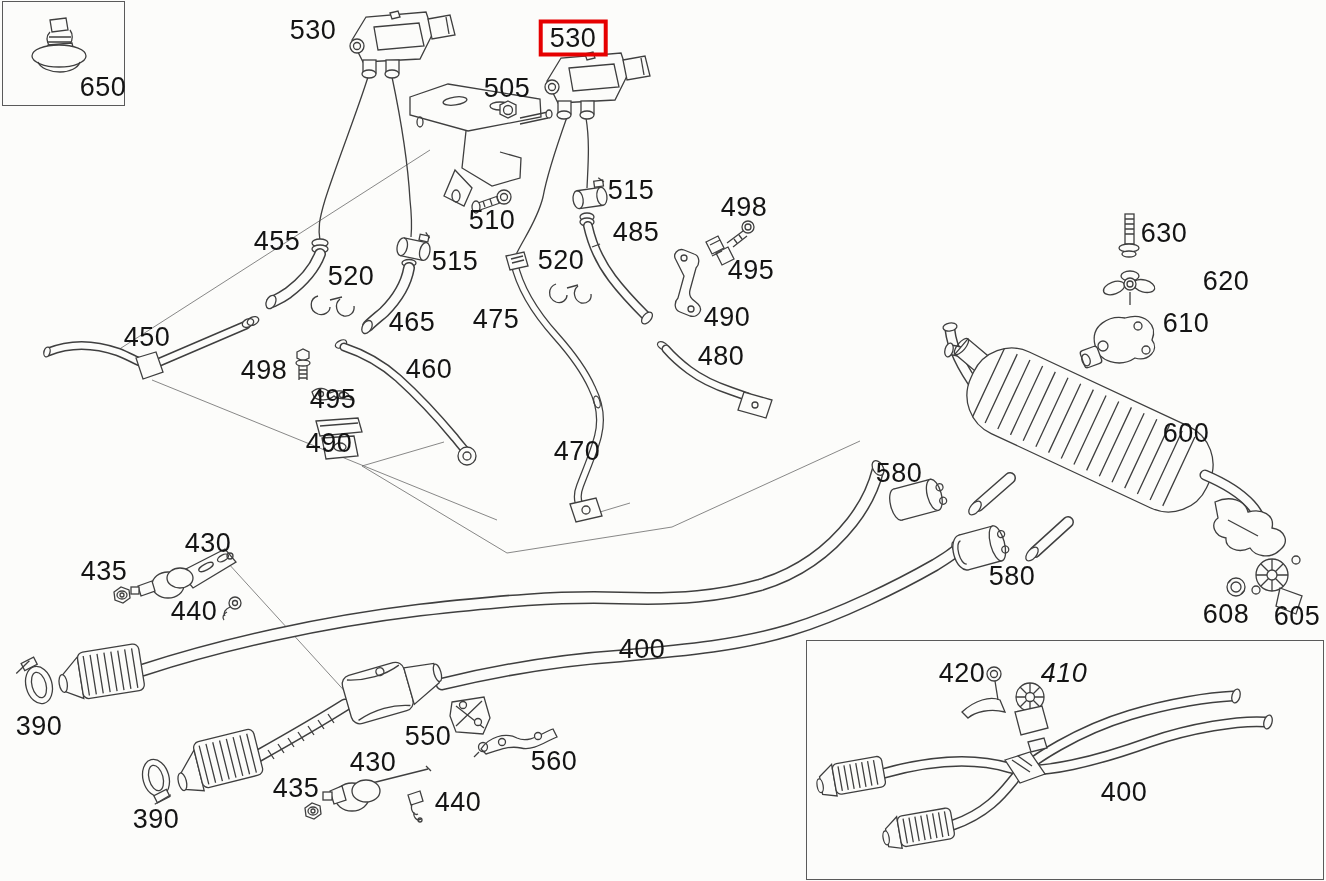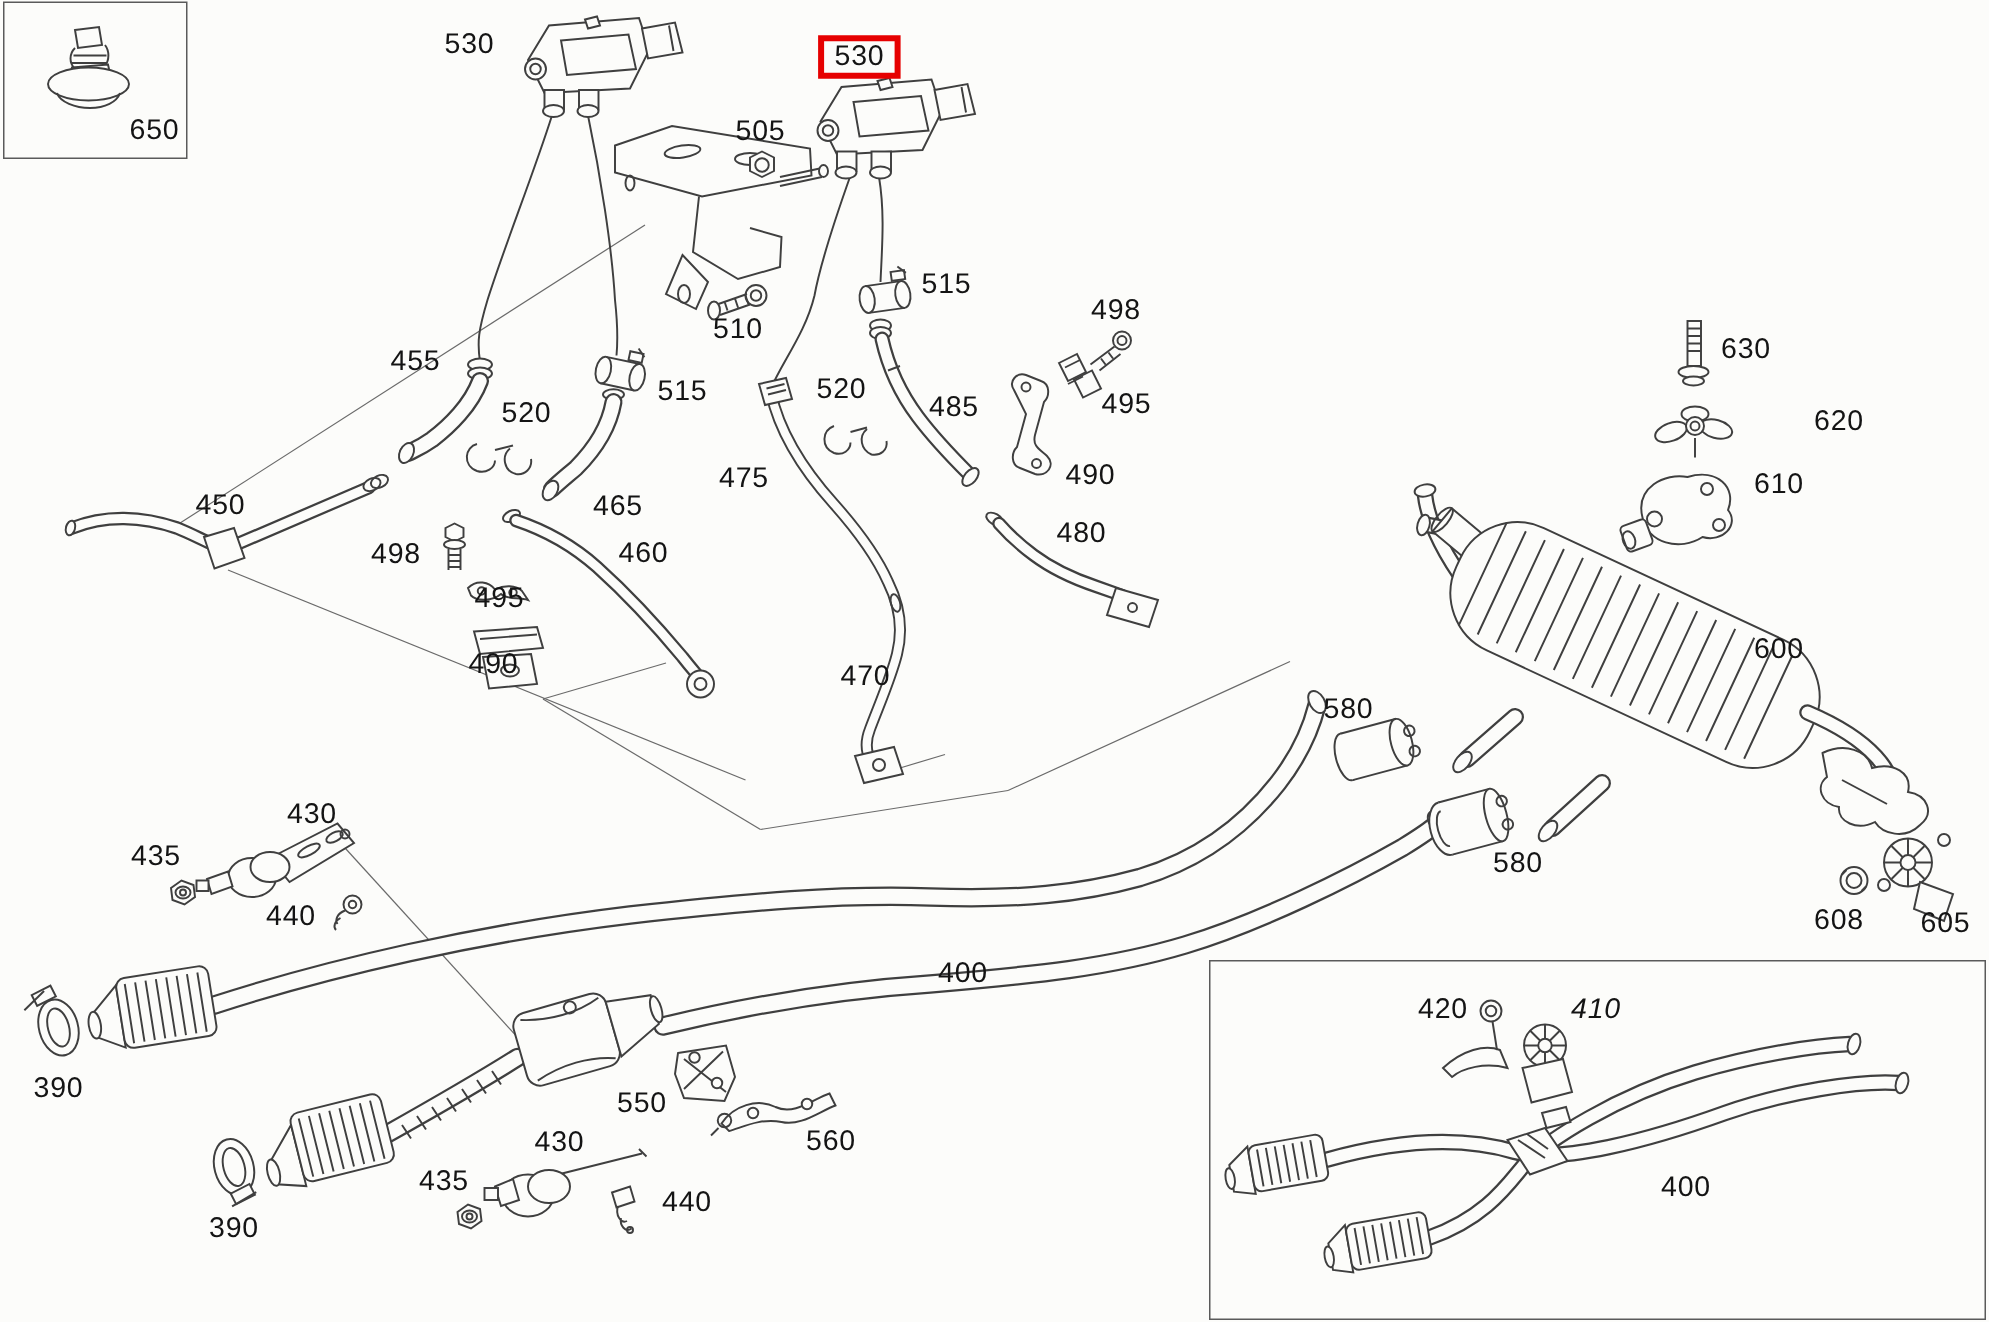--- a/index.html
+++ b/index.html
@@ -6,21 +6,21 @@
   #stage{position:relative;width:1326px;height:881px;background:#fcfcfa;overflow:hidden;
          font-family:"Liberation Sans","DejaVu Sans",sans-serif;}
   #art{position:absolute;left:0;top:0;}
   .frame{position:absolute;border:1px solid #5a5a5a;background:transparent;}
   #box-650{left:2px;top:1px;width:121px;height:103px;}
   #inset-box{left:806px;top:640px;width:516px;height:238px;}
   #code-box{position:absolute;left:1131px;top:638px;width:190px;height:48px;border:2px solid #5a5a5a;
             display:flex;align-items:center;justify-content:center;background:#fcfcfa;
             font-size:31px;color:#111;white-space:pre;letter-spacing:1px;}
   #labels-layer{position:absolute;left:0;top:0;width:100%;height:100%;}
-  .part-label{position:absolute;transform:translate(-50%,-50%);font-size:19px;line-height:1;
+  .part-label{position:absolute;transform:translate(-50%,-50%);font-size:27px;line-height:1;
               color:#141414;white-space:nowrap;letter-spacing:0.5px;}
   .part-label.highlighted{border:4px solid #e60000;padding:1px 7px;}
   .ln{stroke:#3f3f3f;stroke-width:1.3;fill:none;}
   .lnf{stroke:#3f3f3f;stroke-width:1.3;fill:#fcfcfa;}
   .thin{stroke:#6a6a6a;stroke-width:0.8;fill:none;}
   .tube-o{fill:none;stroke:#3f3f3f;stroke-linecap:round;}
   .tube-i{fill:none;stroke:#fcfcfa;stroke-linecap:round;}
 </style>
 </head>
 <body>
@@ -444,29 +444,29 @@
 <div id="labels-layer">
       <div class="part-label" style="left: 55px; top: 87px; margin-left: 48px;">650</div>
       <div class="part-label" style="left: 313px; top: 30px;">530</div>
       <div class="part-label highlighted" style="left: 573px; top: 38px;">530</div>
       <div class="part-label" style="left: 507px; top: 88px;">505</div>
       <div class="part-label" style="left: 492px; top: 220px;">510</div>
       <div class="part-label" style="left: 631px; top: 190px;">515</div>
       <div class="part-label" style="left: 277px; top: 241px;">455</div>
       <div class="part-label" style="left: 455px; top: 261px;">515</div>
       <div class="part-label" style="left: 351px; top: 276px;">520</div>
-      <div class="part-label" style="left: 412px; top: 322px; margin-top: 16px;">465</div>
+      <div class="part-label" style="left: 412px; top: 322px;">465</div>
       <div class="part-label" style="left: 496px; top: 319px;">475</div>
       <div class="part-label" style="left: 147px; top: 337px; text-align: right;">450</div>
       <div class="part-label" style="left: 264px; top: 370px;">498</div>
       <div class="part-label" style="left: 333px; top: 399px;">495</div>
       <div class="part-label" style="left: 329px; top: 443px;">490</div>
       <div class="part-label" style="left: 429px; top: 369px;">460</div>
       <div class="part-label" style="left: 561px; top: 260px;">520</div>
-      <div class="part-label" style="left: 636px; top: 232px; margin-top: 40px;">485</div>
+      <div class="part-label" style="left: 636px; top: 232px;">485</div>
       <div class="part-label" style="left: 744px; top: 207px;">498</div>
       <div class="part-label" style="left: 751px; top: 270px;">495</div>
       <div class="part-label" style="left: 727px; top: 317px;">490</div>
       <div class="part-label" style="left: 721px; top: 356px;">480</div>
       <div class="part-label" style="left: 577px; top: 451px;">470</div>
       <div class="part-label" style="left: 1164px; top: 233px;">630</div>
       <div class="part-label" style="left: 1182px; top: 281px; margin-left: 44px;">620</div>
       <div class="part-label" style="left: 1186px; top: 323px;">610</div>
       <div class="part-label" style="left: 1186px; top: 433px;">600</div>
       <div class="part-label" style="left: 899px; top: 473px;">580</div>

